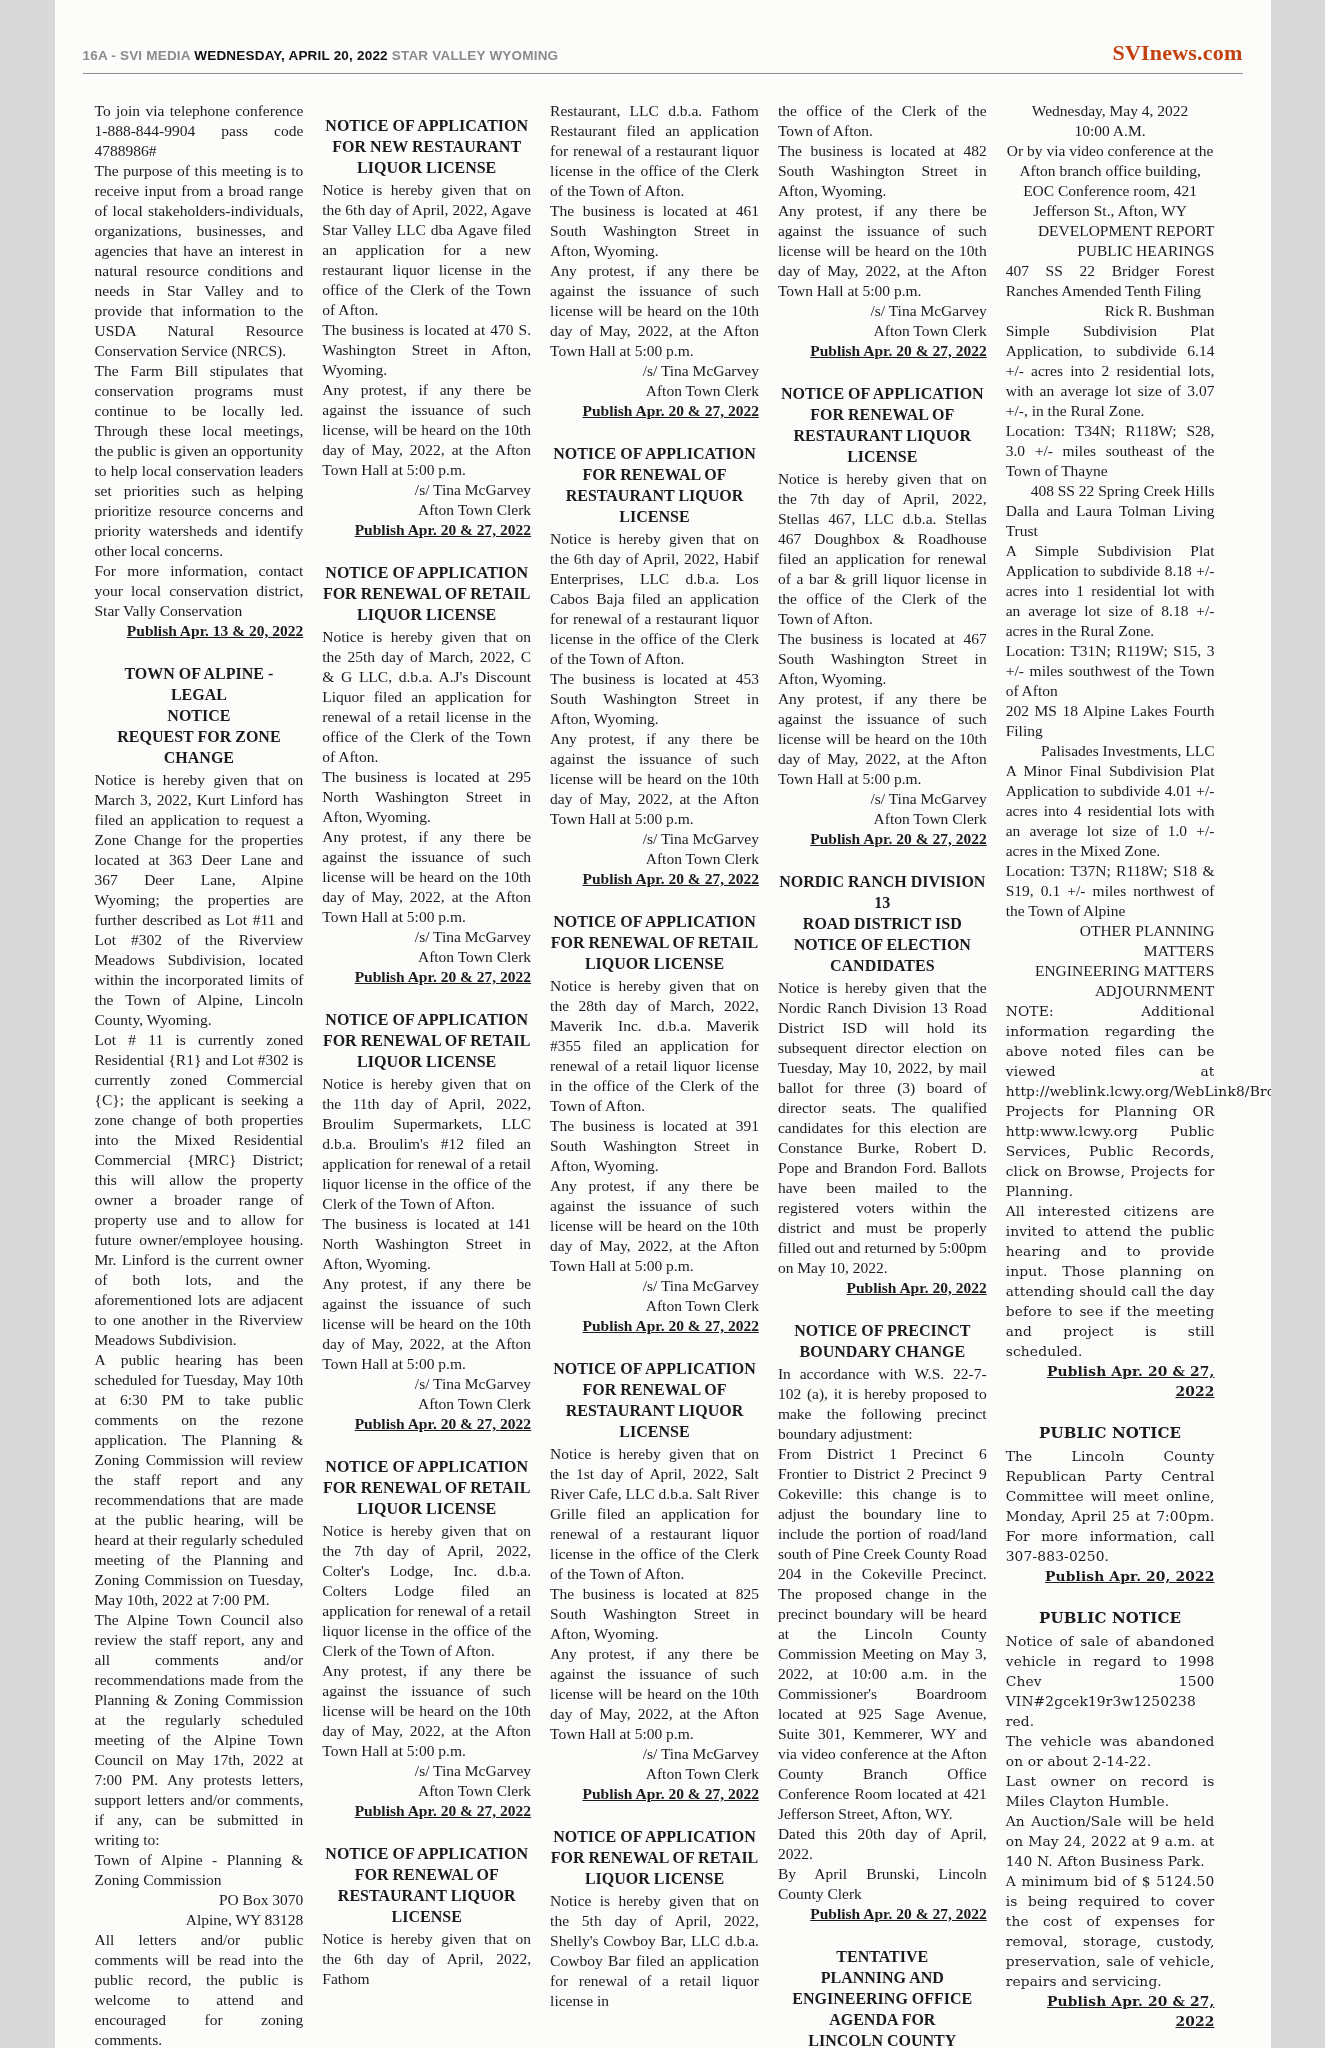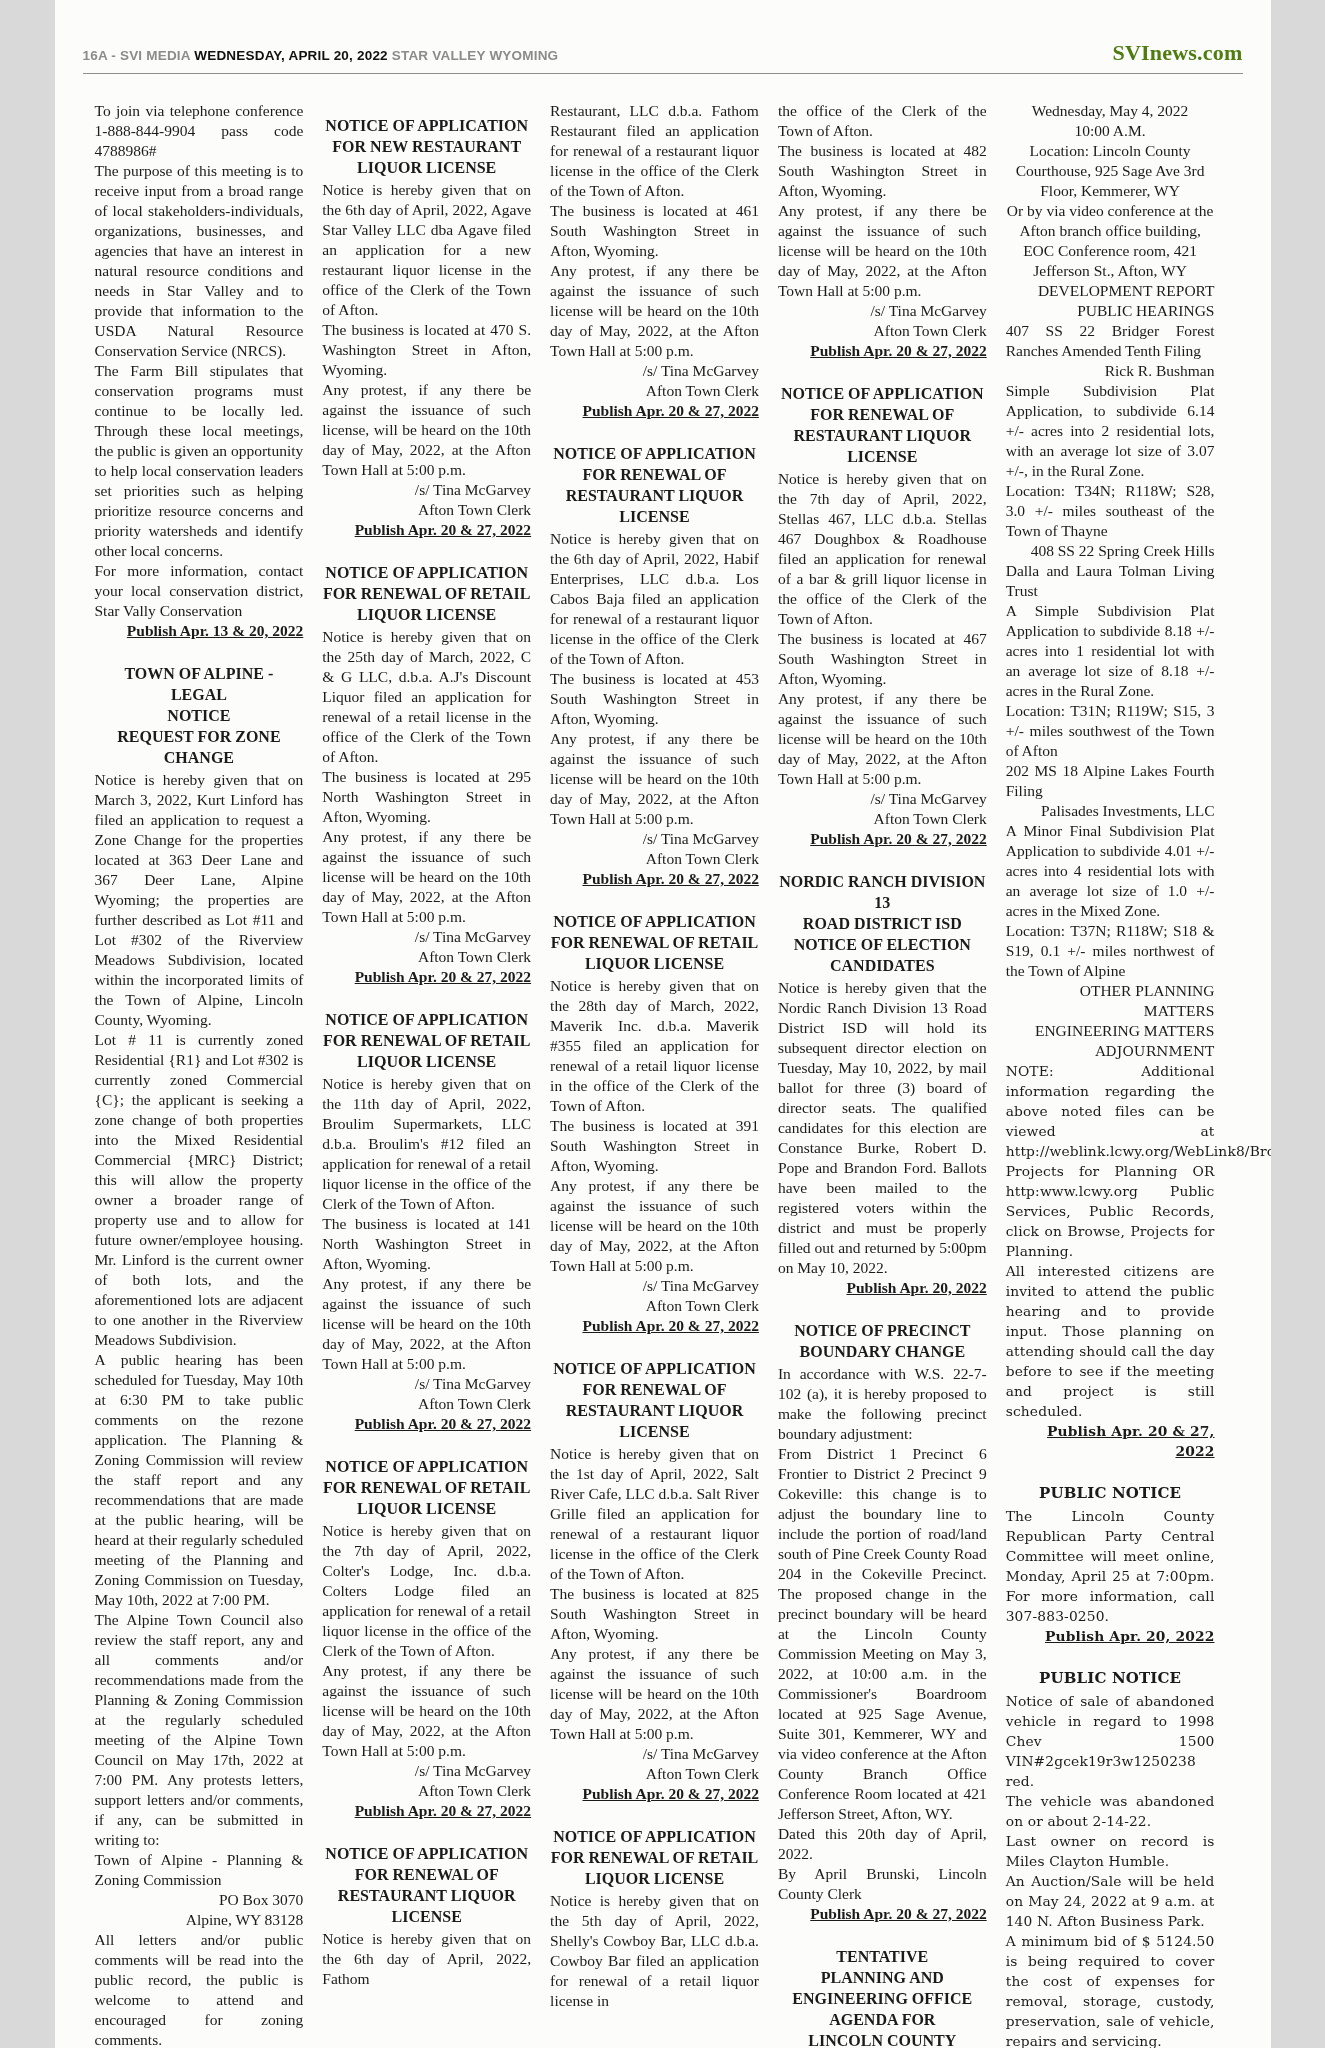--- a/index.html
+++ b/index.html
@@ -17,21 +17,21 @@
     margin:40px 28px 0 28px;
   }
   .masthead-left{
     font-family:"Liberation Sans", sans-serif;
     font-size:13.5px;letter-spacing:.2px;color:#8b8b8b;font-weight:bold;
     white-space:nowrap;
   }
   .masthead-left .dark{color:#111;}
   .masthead-brand{
     font-family:"Liberation Serif", serif;
-    font-weight:bold;font-size:22px;color:#4d7c0f;letter-spacing:.2px;text-align:center;
+    font-weight:bold;font-size:22px;color:#c2410c;letter-spacing:.2px;text-align:center;
   }
   .head-rule{border-bottom:1.5px solid #8f8f8f;margin:7px 28px 0 28px;}
   .cols{
     display:flex;gap:19px;
     padding:27px 56px 0 40px;
     align-items:flex-start;
   }
   .col{flex:1 1 0;min-width:0;font-size:15.5px;line-height:20px;}
   .blk{margin:0;}
   .para{text-align:justify;}
@@ -199,21 +199,20 @@
         <div class="blk heading">TENTATIVE
 PLANNING AND
 ENGINEERING OFFICE
 AGENDA FOR
 LINCOLN COUNTY
 COMMISSION</div>
       </div>
       <div class="col">
         <div class="blk center">Wednesday, May 4, 2022</div>
         <div class="blk center">10:00 A.M.</div>
-        <div class="blk center">Location: Lincoln County Courthouse, 925 Sage Ave 3rd Floor, Kemmerer, WY</div>
         <div class="blk center">Or by via video conference at the Afton branch office building, EOC Conference room, 421 Jefferson St., Afton, WY</div>
         <div class="blk line">DEVELOPMENT REPORT</div>
         <div class="blk line">PUBLIC HEARINGS</div>
         <div class="blk para">407 SS 22 Bridger Forest Ranches Amended Tenth Filing</div>
         <div class="blk line">Rick R. Bushman</div>
         <div class="blk para">Simple Subdivision Plat Application, to subdivide 6.14 +/- acres into 2 residential lots, with an average lot size of 3.07 +/-, in the Rural Zone.</div>
         <div class="blk para">Location: T34N; R118W; S28, 3.0 +/- miles southeast of the Town of Thayne</div>
         <div class="blk line">408 SS 22 Spring Creek Hills</div>
         <div class="blk para">Dalla and Laura Tolman Living Trust</div>
         <div class="blk para">A Simple Subdivision Plat Application to subdivide 8.18 +/- acres into 1 residential lot with an average lot size of 8.18 +/- acres in the Rural Zone.</div>

